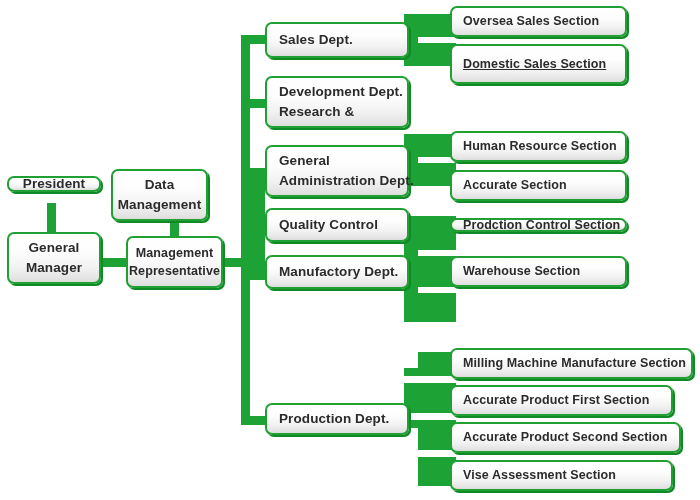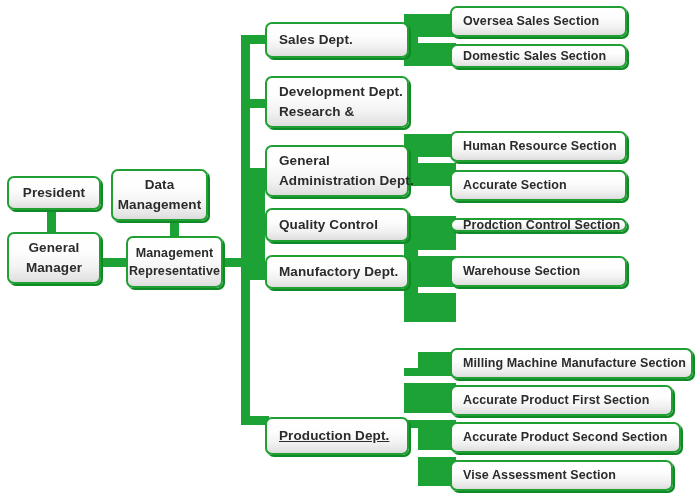--- a/index.html
+++ b/index.html
@@ -102,21 +102,21 @@
   <div class="conn" style="left:418px; top:250px; width:44px; height:6px; background:#ffffff;"></div>
   <div class="conn" style="left:418px; top:287px; width:44px; height:6px; background:#ffffff;"></div>
   <div class="conn" style="left:404px; top:270px; width:20px; height:9px;"></div>
 
   <div class="conn" style="left:418px; top:352px; width:38px; height:134px;"></div>
   <div class="conn" style="left:404px; top:368px; width:30px; height:60px;"></div>
   <div class="conn" style="left:404px; top:376px; width:58px; height:7px; background:#ffffff;"></div>
   <div class="conn" style="left:404px; top:413px; width:58px; height:7px; background:#ffffff;"></div>
   <div class="conn" style="left:418px; top:450px; width:44px; height:7px; background:#ffffff;"></div>
 
-  <div class="node center" style="left:7px; top:176px; width:94px; height:34px;">
+  <div class="node center" style="left:7px; top:176px; width:94px; height:16px;">
     <span class="line">President</span>
   </div>
 
   <div class="node center" style="left:7px; top:232px; width:94px; height:52px;">
     <span class="line">General</span>
     <span class="line">Manager</span>
   </div>
 
   <div class="node center" style="left:111px; top:169px; width:97px; height:52px;">
     <span class="line">Data</span>
@@ -143,29 +143,29 @@
   </div>
 
   <div class="node leftal" style="left:265px; top:208px; width:144px; height:34px;">
     <span class="line">Quality Control</span>
   </div>
 
   <div class="node leftal" style="left:265px; top:255px; width:144px; height:34px;">
     <span class="line">Manufactory Dept.</span>
   </div>
 
-  <div class="node leftal" style="left:265px; top:417px; width:144px; height:38px;text-decoration:underline;">
+  <div class="node leftal" style="left:265px; top:403px; width:144px; height:32px;">
     <span class="line">Production Dept.</span>
   </div>
 
   <div class="node leftal sect" style="left:450px; top:6px; width:177px; height:31px;">
     <span class="line">Oversea Sales Section</span>
   </div>
 
-  <div class="node leftal sect" style="left:450px; top:44px; width:177px; height:24px;">
+  <div class="node leftal sect" style="left:450px; top:44px; width:177px; height:40px;text-decoration:underline;">
     <span class="line">Domestic Sales Section</span>
   </div>
 
   <div class="node leftal sect" style="left:450px; top:131px; width:177px; height:31px;">
     <span class="line">Human Resource Section</span>
   </div>
 
   <div class="node leftal sect" style="left:450px; top:170px; width:177px; height:31px;">
     <span class="line">Accurate Section</span>
   </div>

